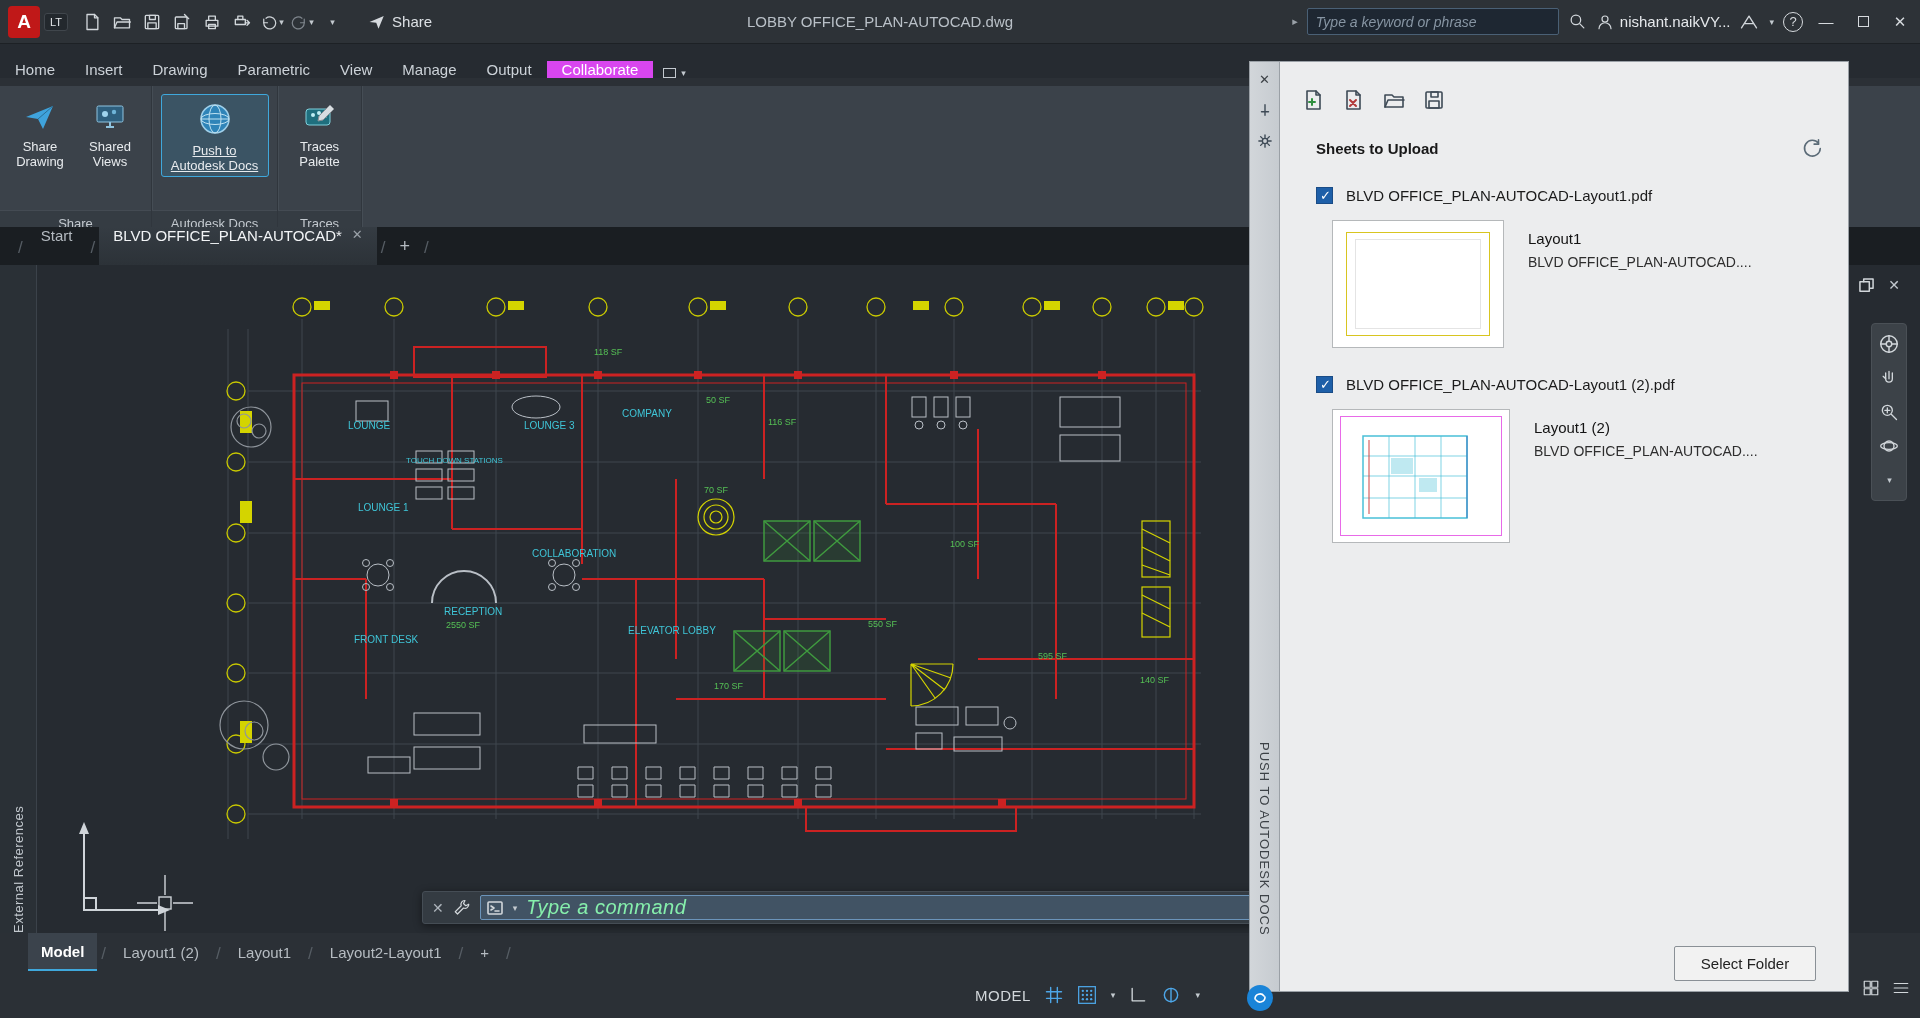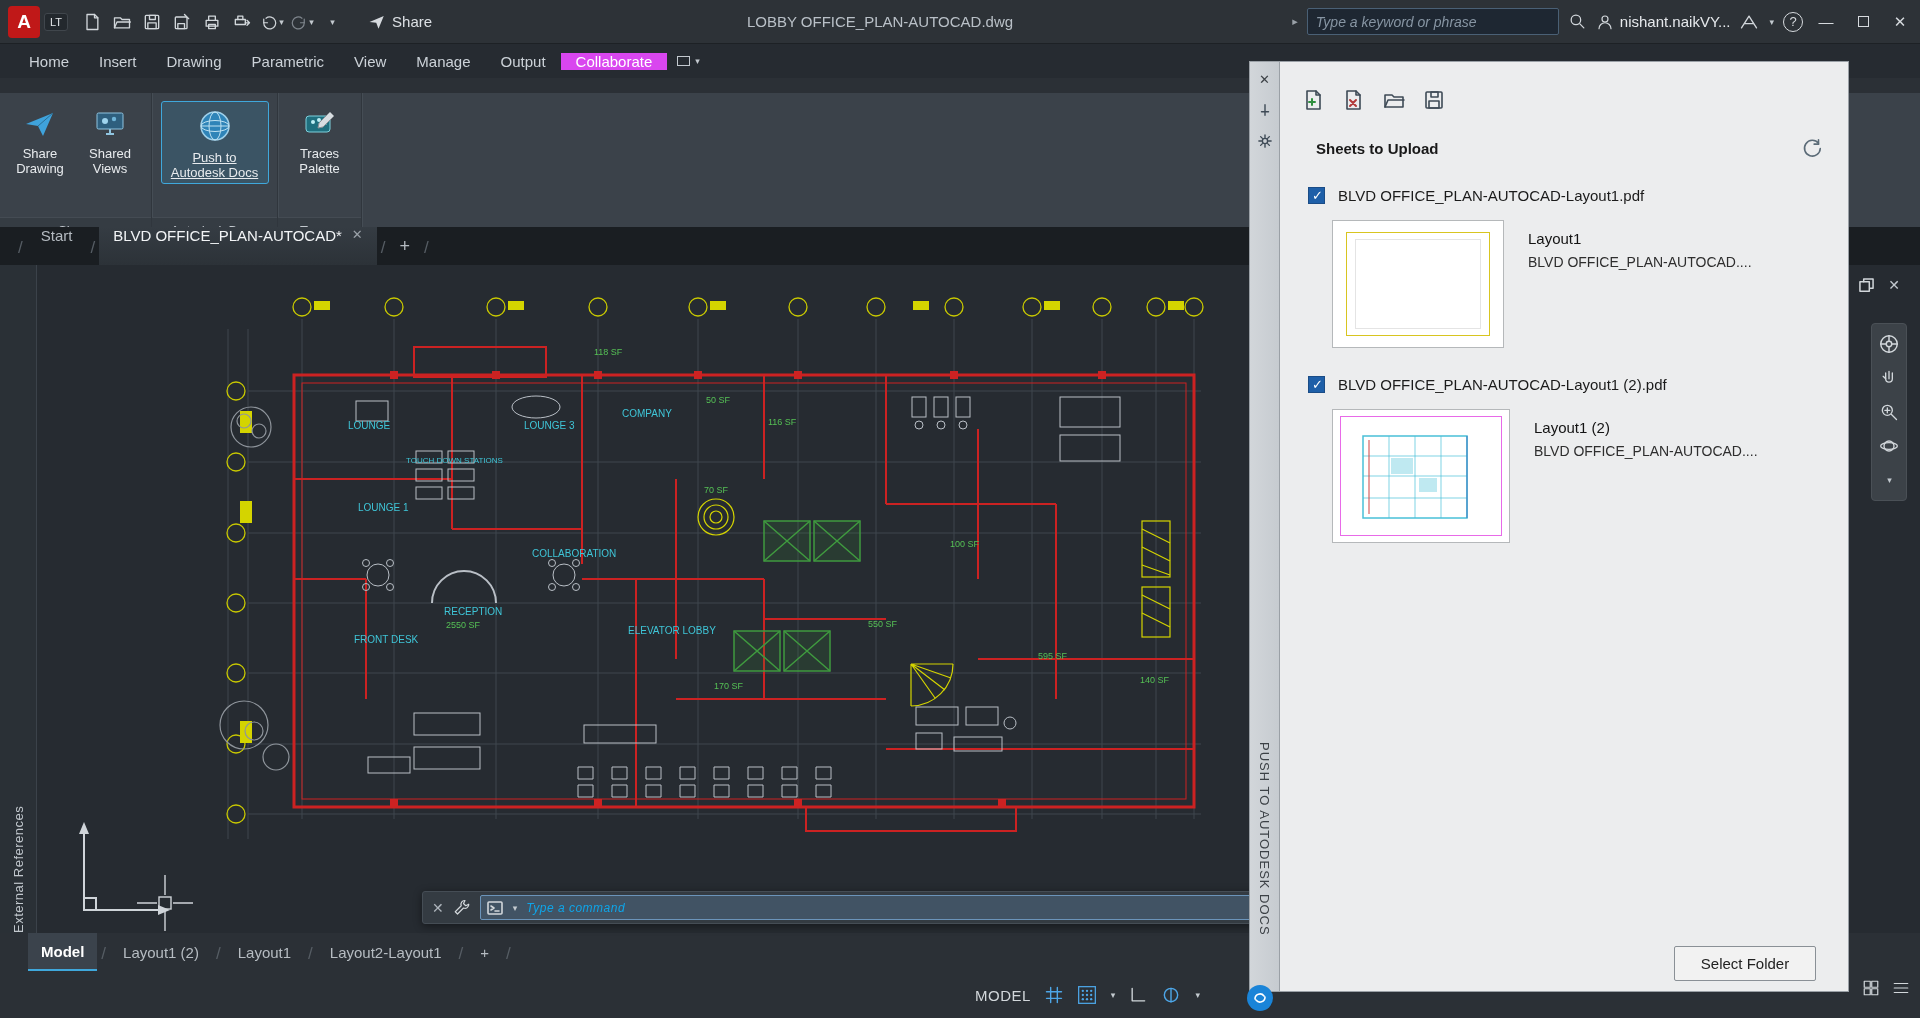--- a/index.html
+++ b/index.html
@@ -16,28 +16,28 @@
   .share-group{display:flex;align-items:center;gap:6px;margin-left:22px;font-size:15px;color:#dce0e4}
   .doc-title{position:absolute;left:660px;width:440px;text-align:center;font-size:15px;color:#b9c0c7;white-space:nowrap}
   .tb-right{position:absolute;right:6px;display:flex;align-items:center;gap:9px}
   .search-box{width:252px;height:27px;background:#1e2732;border:1px solid #4a6075;border-radius:2px;color:#c7d0d8;font-size:14px;font-style:italic;padding:0 8px;outline:none}
   .search-box::placeholder{color:#8795a3;font-style:italic}
   .user-chip{display:flex;align-items:center;gap:6px;font-size:15px;color:#e6e9ec;max-width:175px;white-space:nowrap;overflow:hidden}
   .win-btn{width:28px;height:28px;display:flex;align-items:center;justify-content:center;font-size:15px;color:#d6dade}
   .max-glyph{width:11px;height:11px;border:1.5px solid #d6dade}
 
   
-  .ribbon-tabs{position:absolute;top:44px;left:0;right:0;height:34px;background:#262b31;display:flex;align-items:center;padding-left:14px}
+  .ribbon-tabs{position:absolute;top:44px;left:0;right:0;height:34px;background:#262b31;display:flex;align-items:flex-end;}
   .rtab{display:flex;align-items:center;padding:0 15px;font-size:15px;color:#ccd2d8;cursor:default}
   .rtab.active{background:#d946ef;color:#fff}
   .rtab-overflow{display:flex;align-items:center;gap:4px;padding:0 10px}
   .rtab-overflow .sq{width:13px;height:10px;border:1.5px solid #c3c9cf}
 
   
-  .ribbon-body{position:absolute;top:93px;left:0;right:0;height:149px;background:#3b424a}
+  .ribbon-body{position:absolute;top:86px;left:0;right:0;height:149px;background:#3b424a}
   .panels{display:flex;height:100%}
   .panel{display:flex;flex-direction:column;border-right:1px solid #30363d;box-shadow:1px 0 0 #454d55}
   .panel-buttons{flex:1;display:flex;align-items:flex-start;padding:8px 8px 2px;gap:6px}
   .big-btn{display:flex;flex-direction:column;align-items:center;padding:5px 3px 3px;font-size:13px;line-height:15px;text-align:center;color:#e8ebee;border-radius:3px;border:1px solid transparent}
   .big-btn svg{margin-bottom:5px}
   .big-btn.highlighted{border:1px solid #3fa8dc;background:rgba(63,168,220,.18)}
   .big-btn.highlighted .lbl{text-decoration:underline}
   .panel-label{height:25px;font-size:13px;color:#c3c9cf;display:flex;align-items:center;justify-content:center;background:#353c43;border-top:1px solid #444b53}
 
   
@@ -55,21 +55,21 @@
   .floorplan{position:absolute;left:116px;top:14px}
   .ucs{position:absolute;left:62px;top:545px}
   .crosshair{position:absolute;left:135px;top:608px}
   .canvas-ctl{position:absolute;right:20px;top:12px;display:flex;gap:14px;align-items:center;color:#c3c9cf}
   .navbar{position:absolute;right:13px;top:58px;width:36px;background:rgba(61,67,74,.95);border:1px solid #4a5056;border-radius:4px;display:flex;flex-direction:column;align-items:center;padding:4px 0;gap:2px}
   .navbar .icon-btn{width:30px;height:32px}
 
   
   .command-bar{position:absolute;left:422px;top:891px;width:1118px;height:33px;background:#343b42;border:1px solid #454d55;border-radius:3px;display:flex;align-items:center;padding:0 9px;gap:9px;z-index:6;box-shadow:0 2px 8px rgba(0,0,0,.45)}
   .cmd-input{flex:1;position:relative;height:25px;background:rgba(86,124,158,.38);border:1px solid #6b94ba;border-radius:2px;display:flex;align-items:center;gap:9px;padding-left:6px}
-  .cmd-placeholder{font-style:italic;font-size:12px;color:#0ea5e9;letter-spacing:.5px}
+  .cmd-placeholder{font-style:italic;font-size:20px;color:#86efac;letter-spacing:.5px}
   .cmd-up{position:absolute;right:9px;top:4px;font-size:11px;color:#9fb0bf}
 
   
   .layout-tabs{position:absolute;top:933px;left:0;right:0;height:38px;background:#2b3036;display:flex;align-items:stretch;padding-left:28px;font-size:15px}
   .ltab{display:flex;align-items:center;padding:0 13px;color:#b6bcc2}
   .ltab.active{background:#3b434c;color:#fff;border-bottom:2px solid #3fa8dc;font-weight:bold}
 
   
   .status-bar{position:absolute;top:971px;left:0;right:0;height:47px;background:#2b3036}
   .status-cluster{position:absolute;left:975px;top:6px;height:36px;display:flex;align-items:center;gap:13px}
@@ -78,21 +78,21 @@
   .sync-circle{position:absolute;left:1247px;top:985px;width:26px;height:26px;border-radius:50%;background:#1a84d8;z-index:30;display:flex;align-items:center;justify-content:center}
 
   
   .palette-strip{position:absolute;left:1249px;top:61px;width:31px;height:931px;background:linear-gradient(90deg,#d2d6da,#c6cbd0);border:1px solid #9aa0a6;z-index:20;display:flex;flex-direction:column;align-items:center;padding-top:8px;gap:13px}
   .strip-icon{color:#3c4146;font-size:13px;width:18px;height:18px;display:flex;align-items:center;justify-content:center}
   .strip-title{margin-top:auto;margin-bottom:55px;writing-mode:vertical-rl;font-size:13px;color:#3c4146;letter-spacing:1px}
   .palette{position:absolute;left:1280px;top:61px;width:569px;height:931px;background:#ecedee;border:1px solid #9aa0a6;border-left:none;z-index:20;color:#1b1b1b}
   .pal-toolbar{margin:26px 0 0 22px;display:flex;gap:16px}
   .pal-header-row{margin:26px 26px 0 36px;display:flex;justify-content:space-between;align-items:center}
   .pal-header{font-size:15px;font-weight:bold;color:#191919}
-  .sheet-row{margin:28px 0 0 28px;display:flex;gap:13px;align-items:center}
+  .sheet-row{margin:28px 0 0 36px;display:flex;gap:13px;align-items:center}
   .checkbox{width:17px;height:17px;background:#1e5fa8;border:1px solid #1a4c86;position:relative;flex:none}
   .checkbox.checked::after{content:"✓";color:#fff;font-size:13px;position:absolute;left:3px;top:0px}
   .filename{font-size:15px;color:#1b1b1b}
   .thumb-row{margin:16px 0 0 52px;display:flex;gap:24px}
   .thumb{background:#fff;border:1px solid #b5b8ba;position:relative;flex:none}
   .thumb-meta{padding-top:10px}
   .layout-name{font-size:15px;color:#141414}
   .drawing-name{font-size:14px;color:#2e2e2e;margin-top:7px}
   .select-folder{position:absolute;right:32px;bottom:10px;width:142px;height:35px;background:#f2f2f2;border:1px solid #8a9096;border-radius:2px;font-size:15px;color:#222;display:flex;align-items:center;justify-content:center}
 

